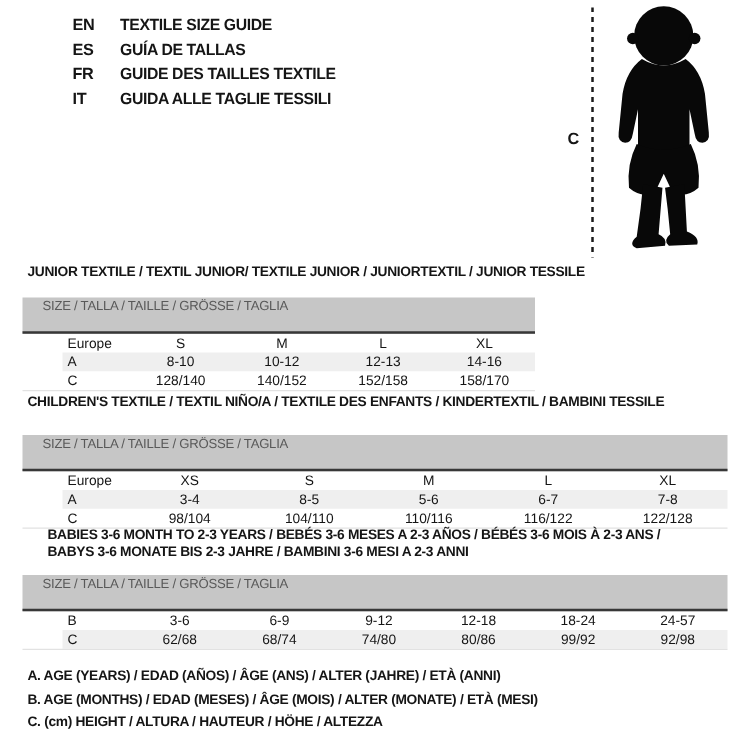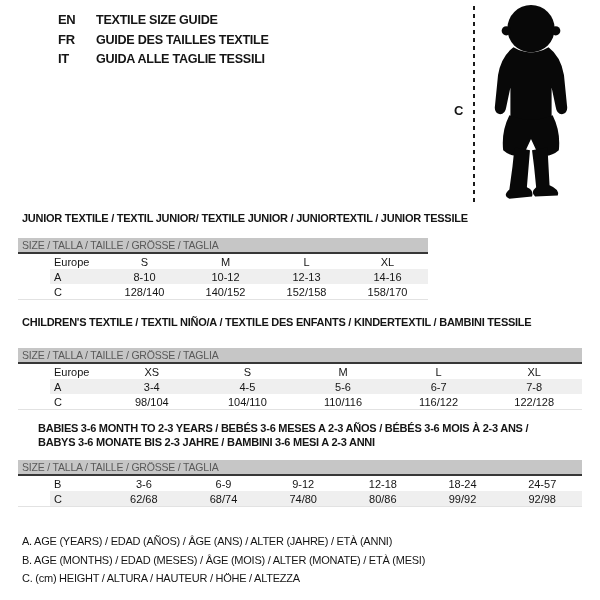--- a/index.html
+++ b/index.html
@@ -43,51 +43,55 @@
     left: 22px; font-size: 11px; font-weight: bold; letter-spacing: -0.25px;
     white-space: nowrap;
   }
   .section-title-line { line-height: 13.5px; white-space: nowrap; margin-left: 16px; }
 
   .size-table { left: 18px; }
   .size-table.narrow { width: 410px; }
   .size-table.wide { width: 564px; }
 
   .size-bar {
-    height: 16px; line-height: 15px;
+    height: 29px; line-height: 15px;
     background: #c6c6c6; color: #595959;
-    font-size: 10.5px; padding-left: 4px;
+    font-size: 10.5px; padding-left: 16px;
     border-bottom: 2px solid #373737;
     letter-spacing: -0.2px;
     box-sizing: border-box;
     white-space: nowrap; overflow: hidden;
   }
   .t-row { display: flex; height: 15px; align-items: center; font-size: 11px; margin-left: 32px; }
   .t-row.shaded { background: #efefef; }
   .t-row .label-cell {
     width: 54px; flex: 0 0 54px; text-align: left; padding-left: 4px;
     box-sizing: border-box;
   }
   .t-row .value-cell { flex: 1 1 0; text-align: center; }
   .table-bottom { border-bottom: 1px solid #e2e2e2; }
 
   
   .footnotes { left: 22px; top: 532px; }
   .footnote-line {
-    font-size: 11px; font-weight: normal; line-height: 18.5px;
+    font-size: 11px; font-weight: bold; line-height: 18.5px;
     letter-spacing: -0.25px; white-space: nowrap;
   }
 </style>
 </head>
 <body>
 
 <div class="abs lang-block">
   <div class="lang-row">
     <span class="lang-code">EN</span>
     <span class="lang-title">TEXTILE SIZE GUIDE</span>
+  </div>
+  <div class="lang-row">
+    <span class="lang-code">ES</span>
+    <span class="lang-title">GUÍA DE TALLAS</span>
   </div>
   <div class="lang-row">
     <span class="lang-code">FR</span>
     <span class="lang-title">GUIDE DES TAILLES TEXTILE</span>
   </div>
   <div class="lang-row">
     <span class="lang-code">IT</span>
     <span class="lang-title">GUIDA ALLE TAGLIE TESSILI</span>
   </div>
 </div>
@@ -148,21 +152,21 @@
         <span class="label-cell">Europe</span>
         <span class="value-cell">XS</span>
         <span class="value-cell">S</span>
         <span class="value-cell">M</span>
         <span class="value-cell">L</span>
         <span class="value-cell">XL</span>
       </div>
       <div class="t-row shaded">
         <span class="label-cell">A</span>
         <span class="value-cell">3-4</span>
-        <span class="value-cell">4-5</span>
+        <span class="value-cell">8-5</span>
         <span class="value-cell">5-6</span>
         <span class="value-cell">6-7</span>
         <span class="value-cell">7-8</span>
       </div>
       <div class="t-row">
         <span class="label-cell">C</span>
         <span class="value-cell">98/104</span>
         <span class="value-cell">104/110</span>
         <span class="value-cell">110/116</span>
         <span class="value-cell">116/122</span>

